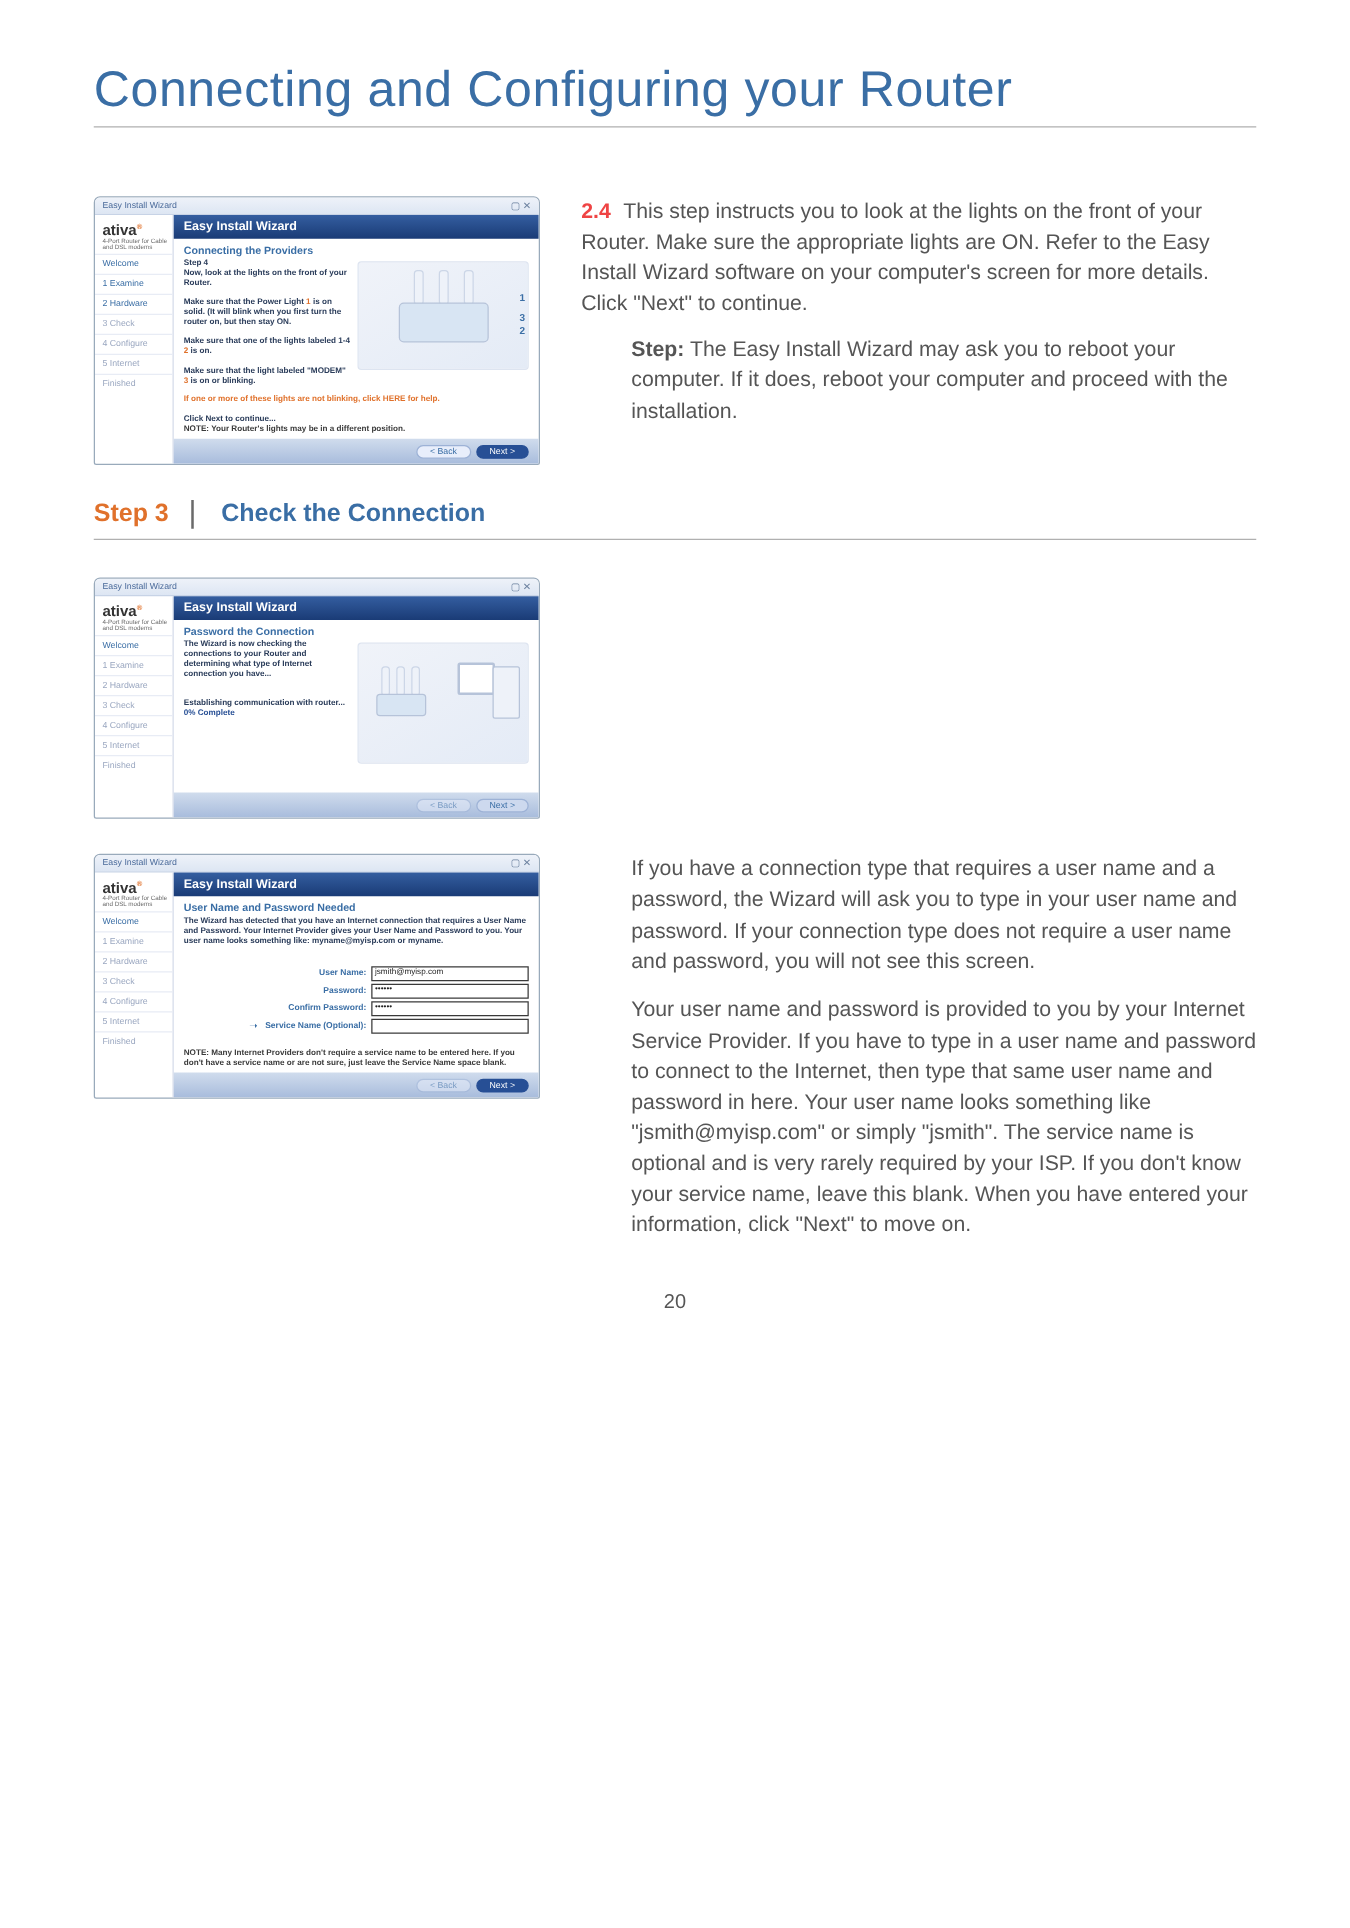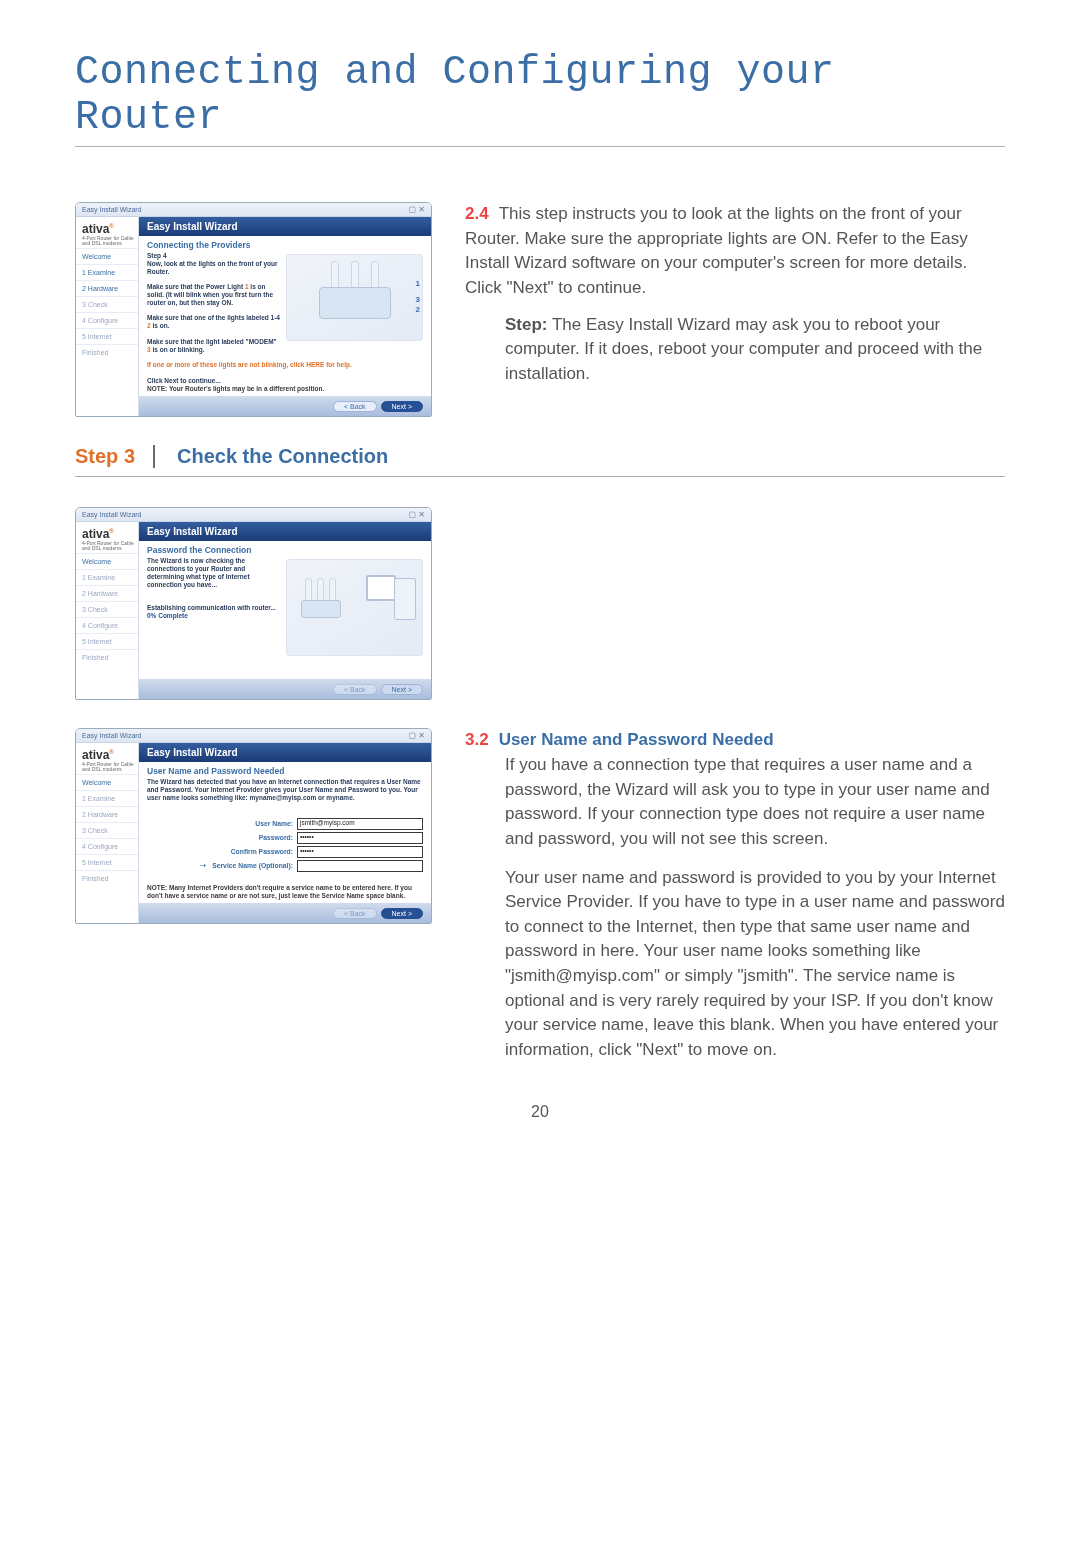--- a/index.html
+++ b/index.html
@@ -6,21 +6,21 @@
     margin: 0;
     font-family: Verdana, Geneva, sans-serif;
     background: #fff;
     color: #555;
     width: 1080px;
   }
   .page {
     padding: 50px 75px 60px 75px;
   }
   .page-title {
-    font-family: Liberation Mono, monospace;
+    font-family: Liberation Sans, sans-serif;
     font-size: 40px;
     font-weight: 300;
     color: #3a6ea5;
     letter-spacing: .5px;
     margin: 0 0 6px 0;
   }
   .title-rule {
     border: none;
     border-top: 1px solid #b0b0b0;
     margin: 0 0 55px 0;
@@ -324,22 +324,19 @@
             </div>
             <div class="wiz-foot">
               <span class="pill back" style="opacity:.5">&lt; Back</span>
               <span class="pill next">Next &gt;</span>
             </div>
           </div>
         </div>
       </div>
     </div>
     <div class="text-col">
-      <span class="para">
-        <span class="num">3.2</span><span class="sub-head">User Name and Password Needed</span>
-      </span>
       <span class="para" style="padding-left:40px; display:block;">If you have a connection type that requires a user name and a password, the Wizard will ask you to type in your user name and password. If your connection type does not require a user name and password, you will not see this screen.</span>
       <span class="para" style="padding-left:40px; display:block; margin-top:14px;">Your user name and password is provided to you by your Internet Service Provider. If you have to type in a user name and password to connect to the Internet, then type that same user name and password in here. Your user name looks something like "jsmith@myisp.com" or simply "jsmith". The service name is optional and is very rarely required by your ISP. If you don't know your service name, leave this blank. When you have entered your information, click "Next" to move on.</span>
     </div>
   </div>
 
   <div class="page-number">20</div>
 </div>
 
 </body></html>

